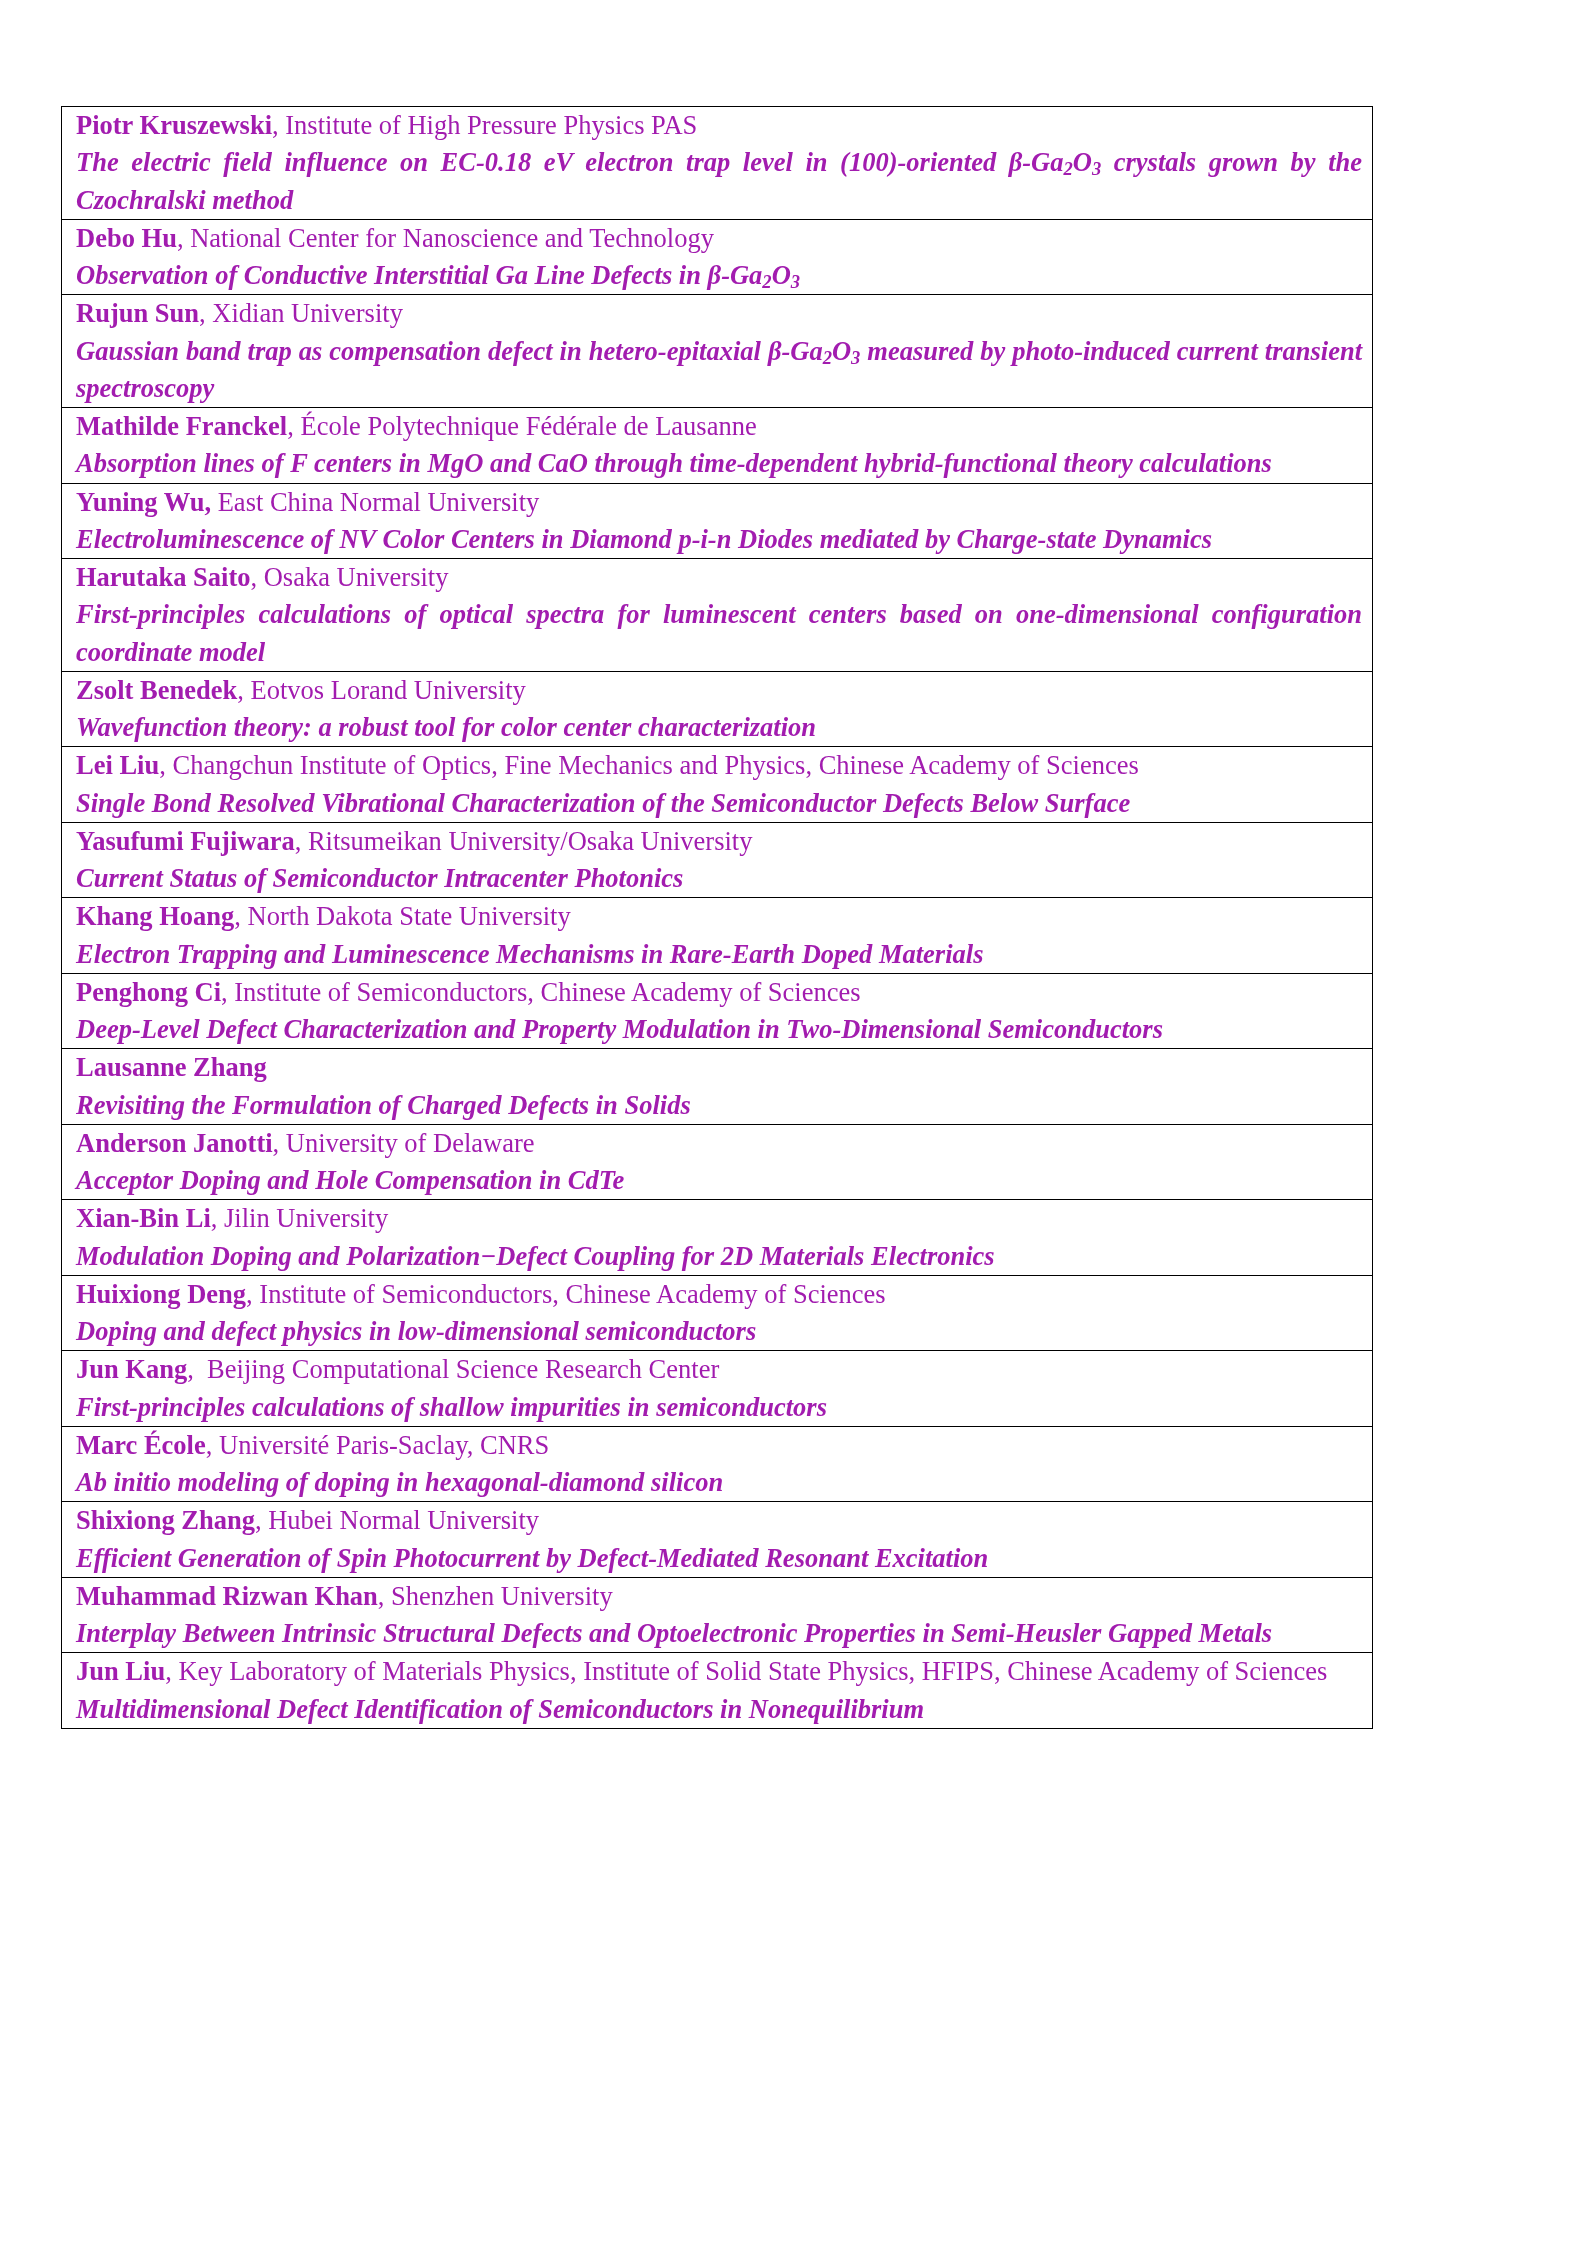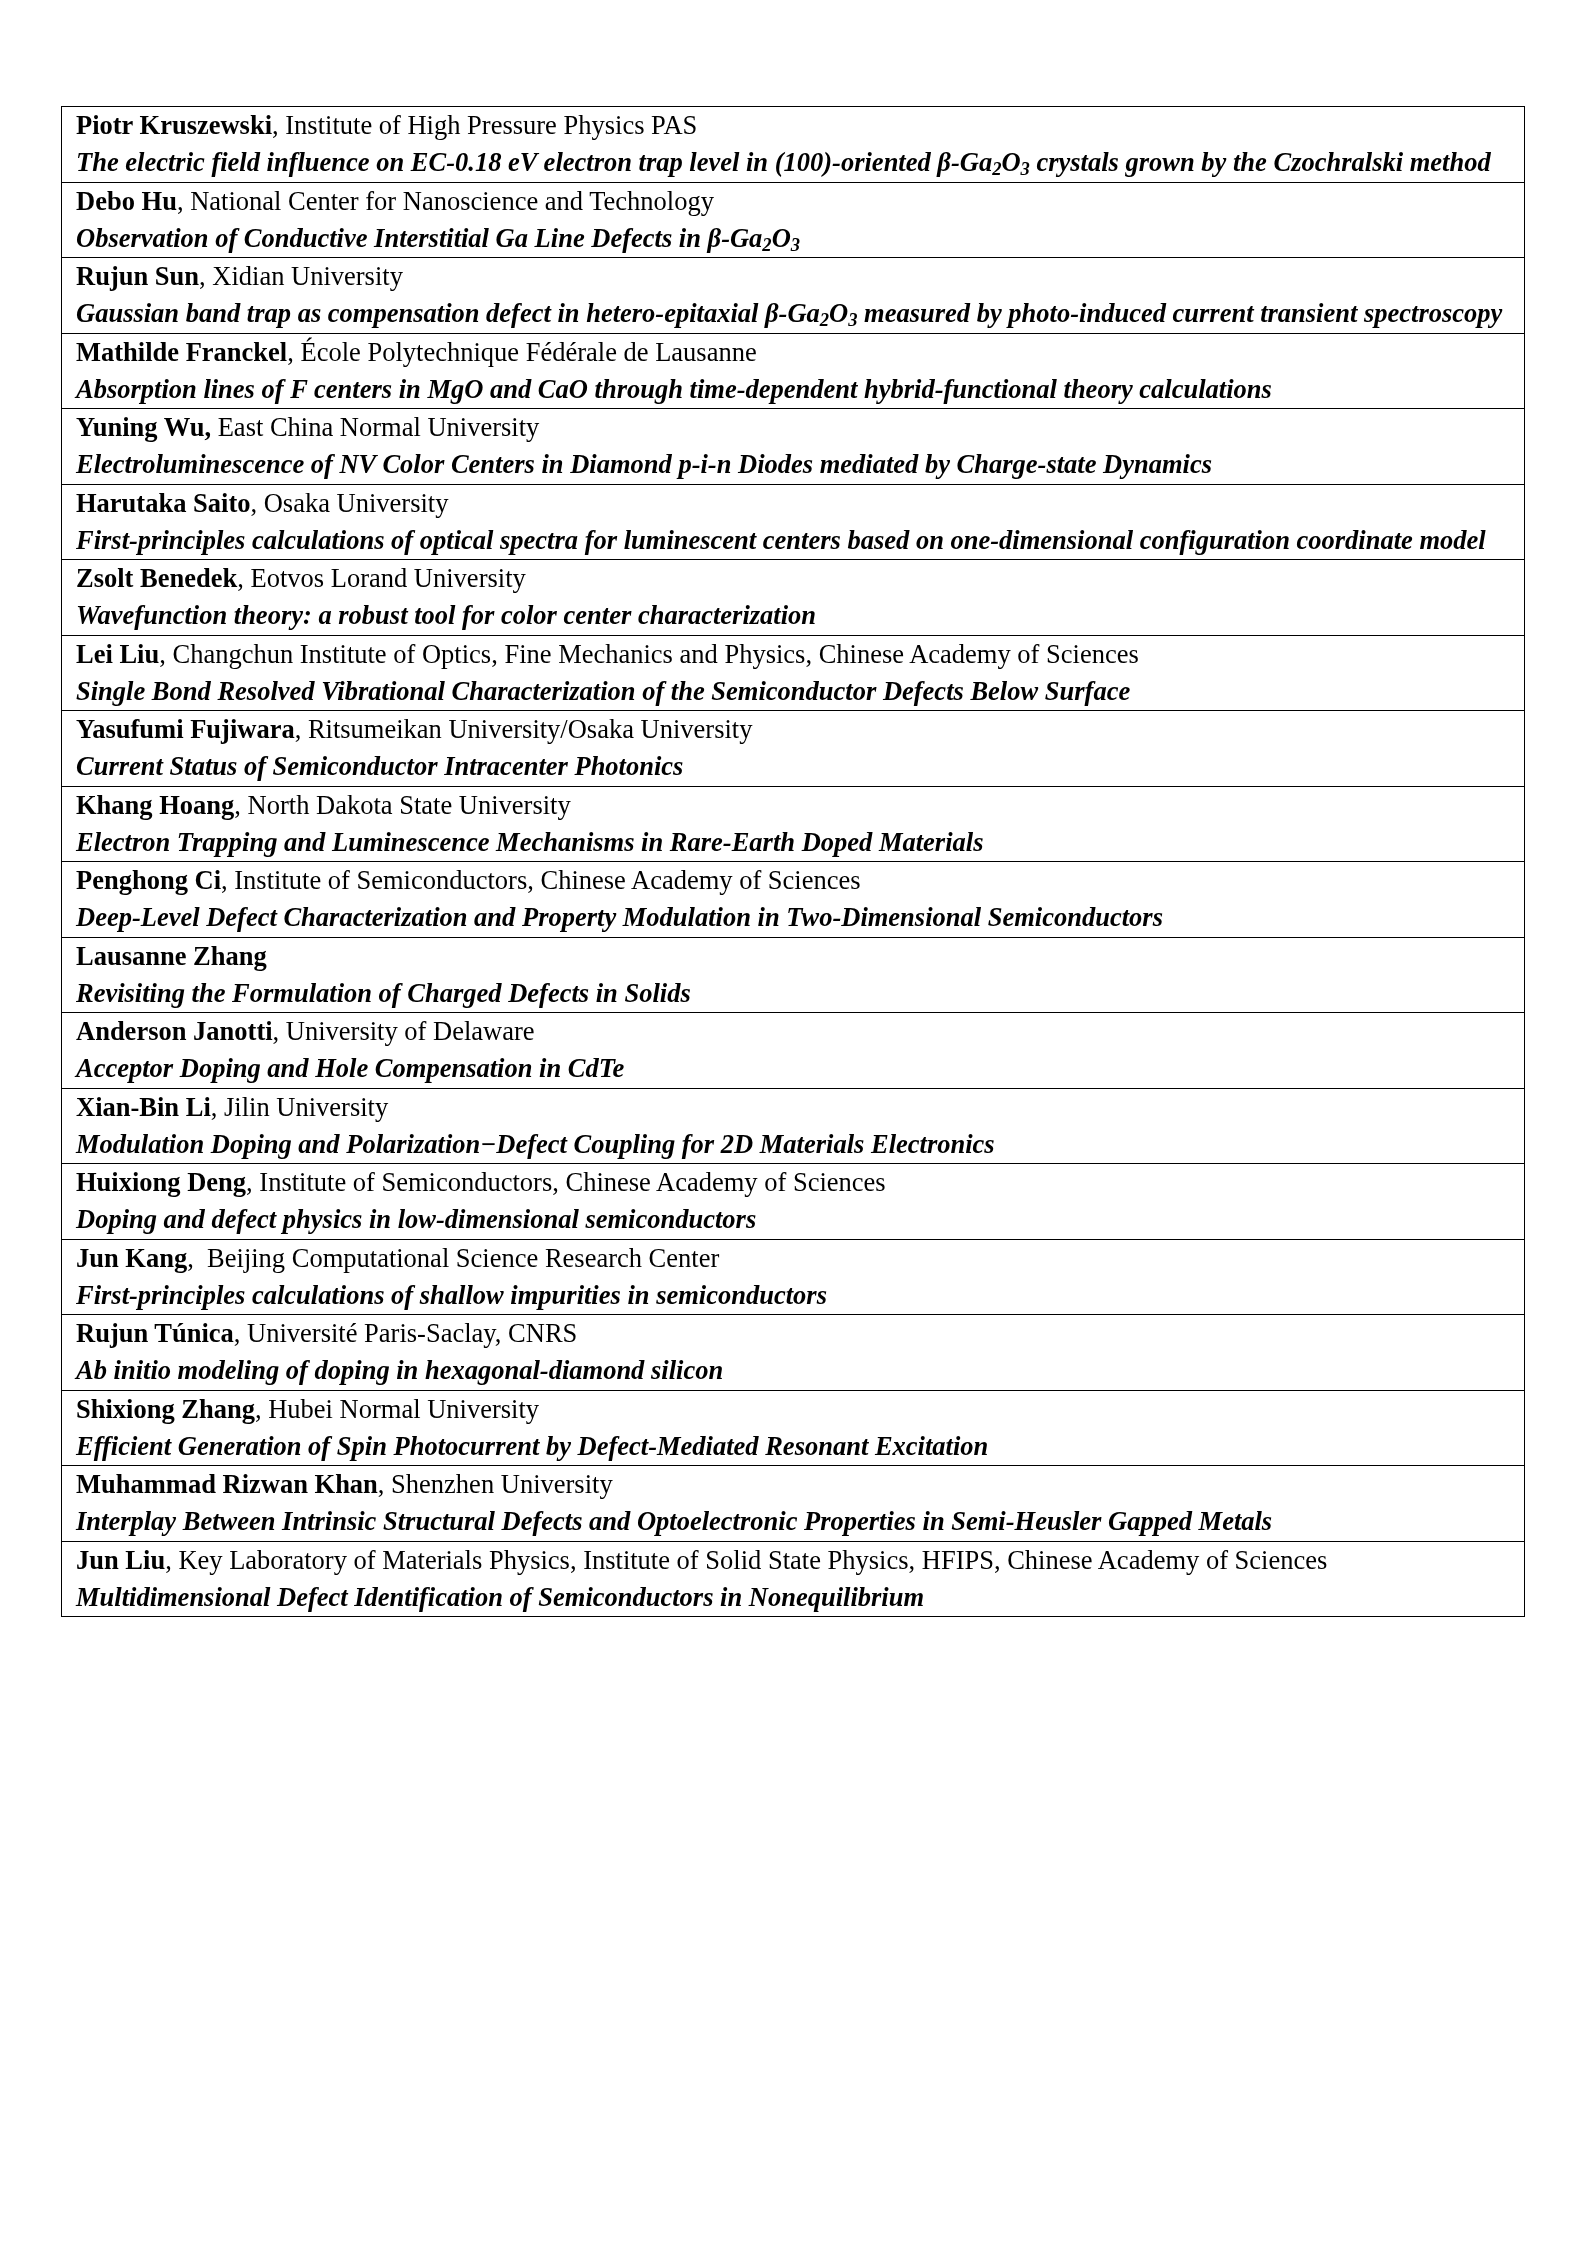--- a/index.html
+++ b/index.html
@@ -1,20 +1,20 @@
 <!DOCTYPE html>
 <html><head>
 <meta charset="utf-8">
 <style>
   html, body { margin: 0; padding: 0; background: #ffffff; }
   body { width: 1586px; height: 2245px; position: relative; overflow: hidden; }
   .tbl {
-    position: absolute; left: 61px; top: 106px; width: 1464px;
+    position: absolute; left: 61px; top: 106px; width: 1312px;
     border-collapse: collapse; table-layout: fixed;
-    font-family: "Liberation Serif", serif; color: #000000;
+    font-family: "Liberation Serif", serif; color: #a21caf;
   }
   .tbl td {
     border: 1.5px solid #000; padding: 0 10px 0 14px;
     font-size: 26.5px; line-height: 37.25px; vertical-align: top;
     text-align: justify;
   }
   .name { font-weight: bold; }
   .title { font-weight: bold; display: block; text-align: justify; font-style: italic; }
   .aff { font-weight: normal; }
   .line1 { display: block; text-align: justify; }
@@ -116,21 +116,21 @@
         </td>
       </tr>
       <tr>
         <td>
           <span class="line1"><span class="name">Jun Kang</span><span class="aff" style="white-space: pre;">,  </span><span class="aff">Beijing Computational Science Research Center</span></span>
           <span class="title">First-principles calculations of shallow impurities in semiconductors</span>
         </td>
       </tr>
       <tr>
         <td>
-          <span class="line1"><span class="name">Rujun Túnica</span><span class="aff" style="white-space: pre;">, </span><span class="aff">Université Paris-Saclay, CNRS</span></span>
+          <span class="line1"><span class="name">Marc École</span><span class="aff" style="white-space: pre;">, </span><span class="aff">Université Paris-Saclay, CNRS</span></span>
           <span class="title">Ab initio modeling of doping in hexagonal-diamond silicon</span>
         </td>
       </tr>
       <tr>
         <td>
           <span class="line1"><span class="name">Shixiong Zhang</span><span class="aff" style="white-space: pre;">, </span><span class="aff">Hubei Normal University</span></span>
           <span class="title">Efficient Generation of Spin Photocurrent by Defect-Mediated Resonant Excitation</span>
         </td>
       </tr>
       <tr>

